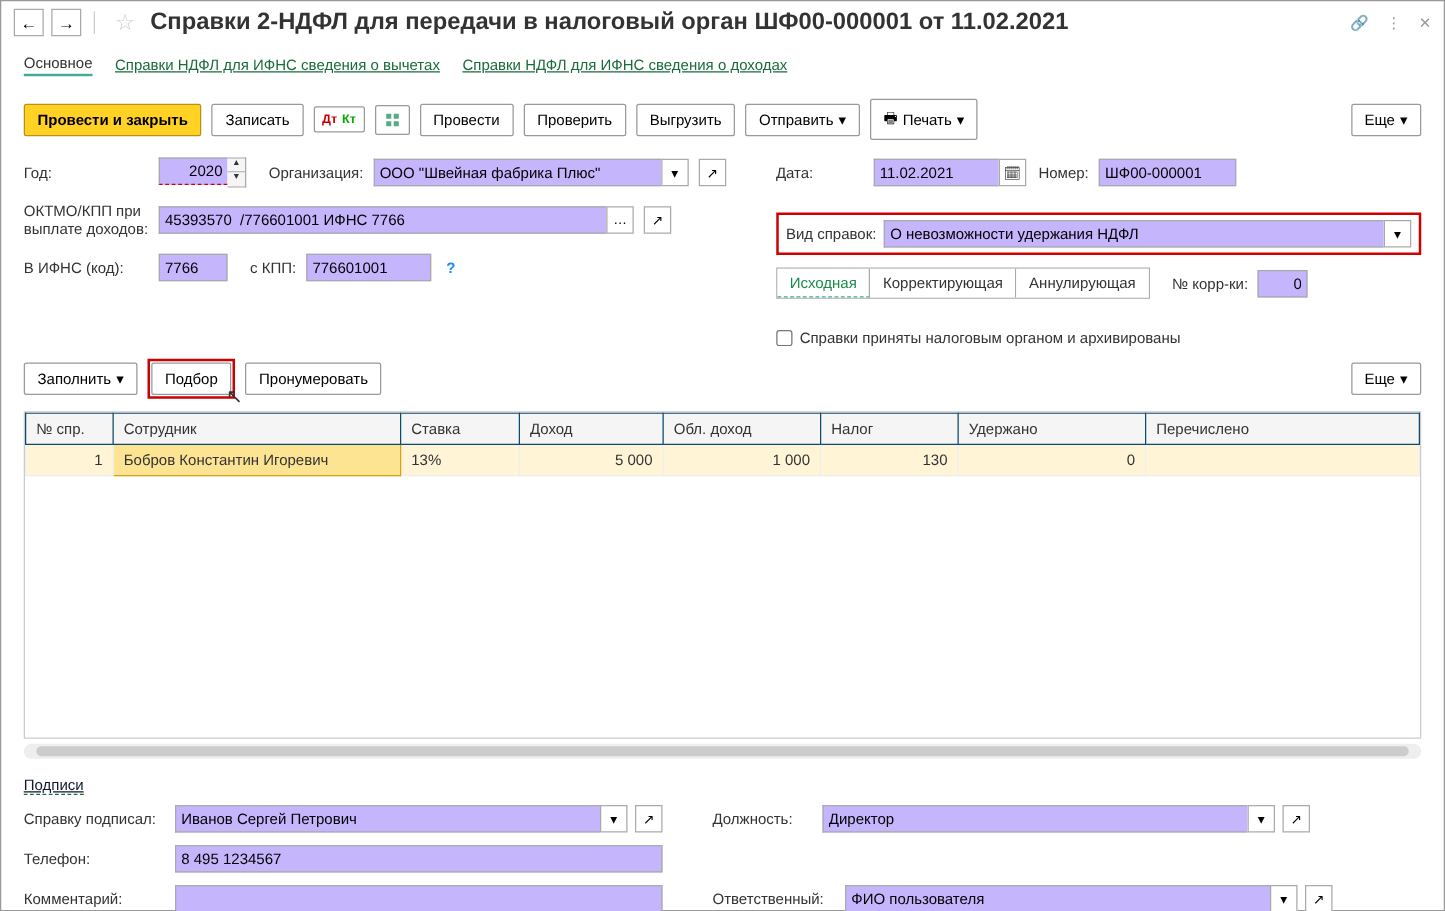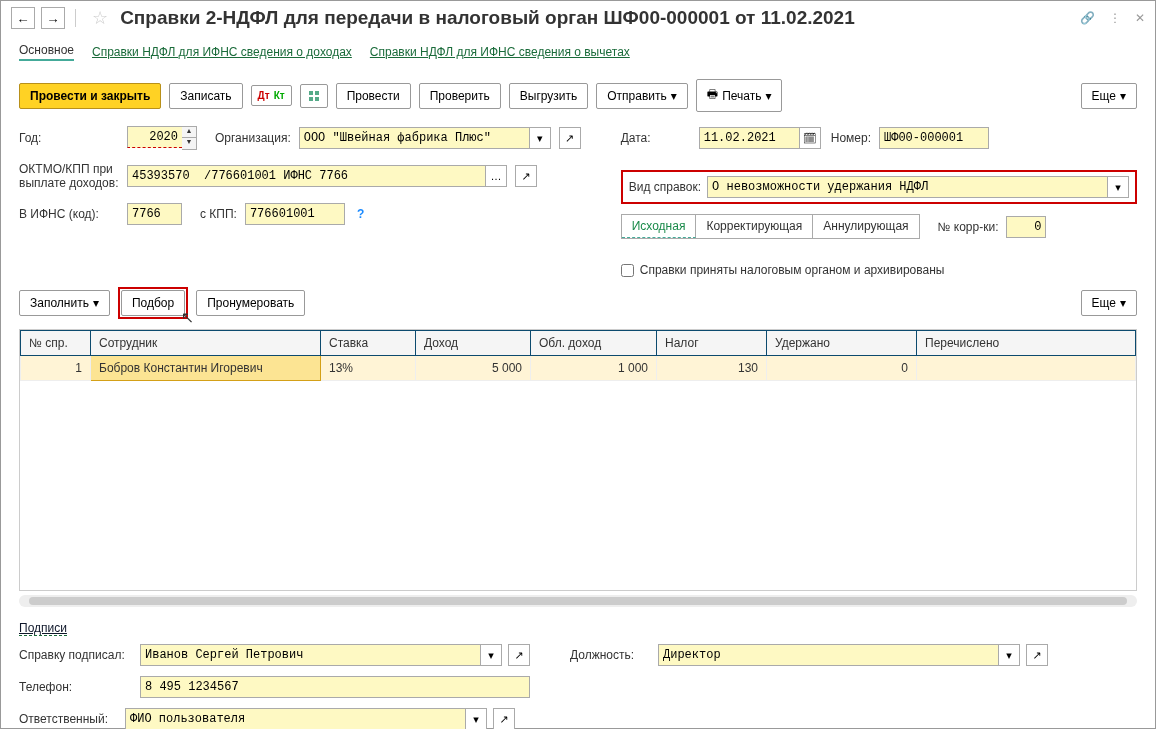--- a/index.html
+++ b/index.html
@@ -15,21 +15,21 @@
 .tab-main { font-size: 12px; border-bottom: 2px solid #4a9; padding-bottom: 2px; }
 .tab-link { color: #1a6b3a; text-decoration: underline; cursor: pointer; }
 .toolbar { padding: 4px 18px 10px; display: flex; gap: 8px; align-items: center; }
 .btn { border: 1px solid #999; background: #fff; padding: 5px 10px; cursor: pointer; font-size: 12px; border-radius: 2px; display: inline-flex; align-items: center; gap: 4px; }
 .btn-yellow { background: #ffd224; border-color: #b8901a; font-weight: bold; }
 .btn-icon { padding: 4px 6px; }
 .spacer { flex: 1; }
 .form-section { padding: 4px 18px; }
 .form-row { display: flex; align-items: center; gap: 8px; margin-bottom: 10px; min-height: 24px; }
 .lbl { font-size: 12px; color: #333; }
-.input { border: 1px solid #aaa; background: #fef9c3; height: 22px; padding: 2px 4px; font-size: 12px; font-family: Liberation Mono, monospace; }
+.input { border: 1px solid #aaa; background: #c4b5fd; height: 22px; padding: 2px 4px; font-size: 12px; }
 .input-dashed-bottom { border-bottom: 1px dashed #c00; }
 .underline-green { border-bottom: 1px dashed #4a9; }
 .left-col { display: flex; flex-direction: column; gap: 2px; flex: 0 0 560px; }
 .right-col { display: flex; flex-direction: column; gap: 10px; flex: 1; }
 .two-col { display: flex; gap: 40px; }
 .small-btn { border: 1px solid #aaa; background: #fff; width: 22px; height: 22px; display: inline-flex; align-items: center; justify-content: center; cursor: pointer; font-size: 11px; }
 .red-box { border: 2px solid #c00; padding: 2px; }
 .radio-group { display: flex; border: 1px solid #aaa; }
 .radio-btn { padding: 4px 10px; border-right: 1px solid #aaa; cursor: pointer; background: #fff; }
 .radio-btn:last-child { border-right: none; }
@@ -71,22 +71,22 @@
     <div class="title">Справки 2-НДФЛ для передачи в налоговый орган ШФ00-000001 от 11.02.2021</div>
     <div class="titlebar-right">
       <span>🔗</span>
       <span>⋮</span>
       <span>✕</span>
     </div>
   </div>
 
   <div class="tabs-row">
     <span class="tab-main">Основное</span>
+    <span class="tab-link">Справки НДФЛ для ИФНС сведения о вычетах</span>
     <span class="tab-link">Справки НДФЛ для ИФНС сведения о доходах</span>
-    <span class="tab-link">Справки НДФЛ для ИФНС сведения о вычетах</span>
   </div>
 
   <div class="toolbar">
     <button class="btn btn-yellow">Провести и закрыть</button>
     <button class="btn">Записать</button>
     <button class="btn btn-icon">
         <span style="color:#c00;font-size:10px;font-weight:bold">Дт</span>
         <span style="color:#0a0;font-size:10px;font-weight:bold">Кт</span>
       </button>
     <button class="btn btn-icon">
@@ -255,20 +255,24 @@
       </div>
     </div>
     <div class="sig-row">
       <div class="sig-field">
         <span class="lbl" style="width:115px">Телефон:</span>
         <input class="input" style="width: 390px;" value="8 495 1234567">
       </div>
     </div>
     <div class="sig-row">
       <div class="sig-field">
+        <span class="lbl" style="width:115px">Комментарий:</span>
+        <input class="input" style="width: 390px;" value="">
+      </div>
+      <div class="sig-field">
         <span class="lbl" style="width:100px">Ответственный:</span>
         <div class="input-group">
           <input class="input" style="width: 340px;" value="ФИО пользователя">
           <button class="small-btn">▾</button>
         </div>
         <button class="small-btn">↗</button>
       </div>
     </div>
   </div>
 </div>

